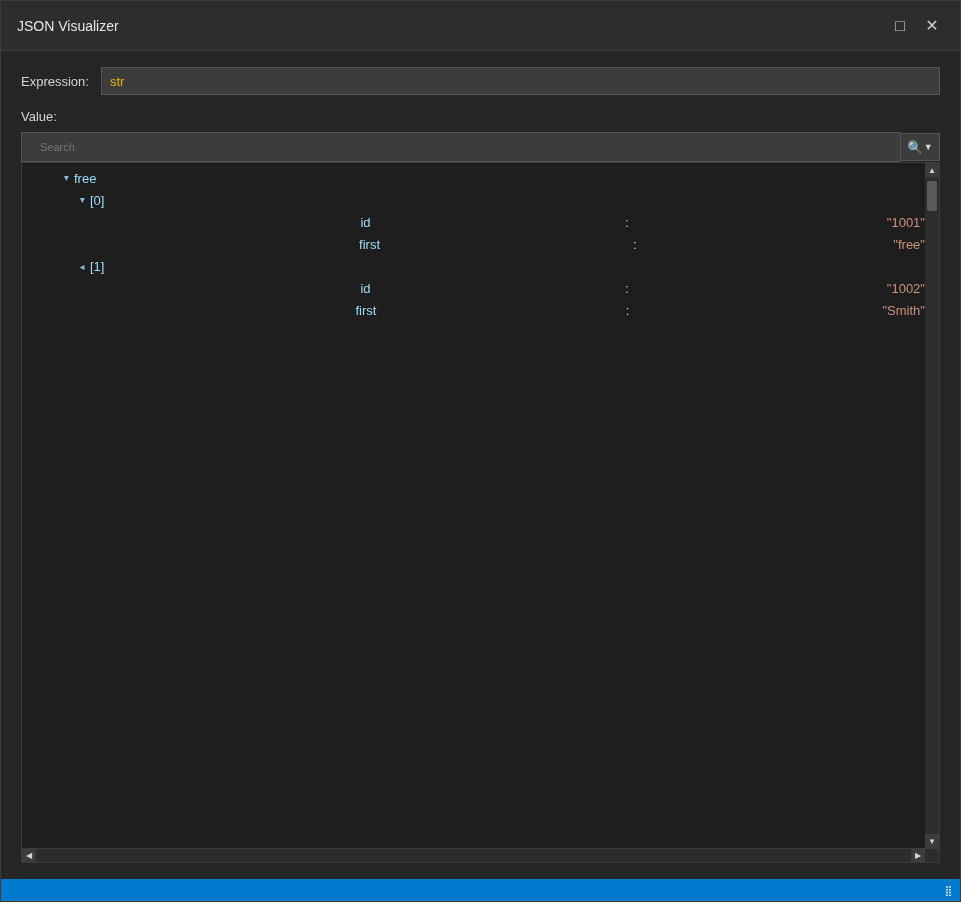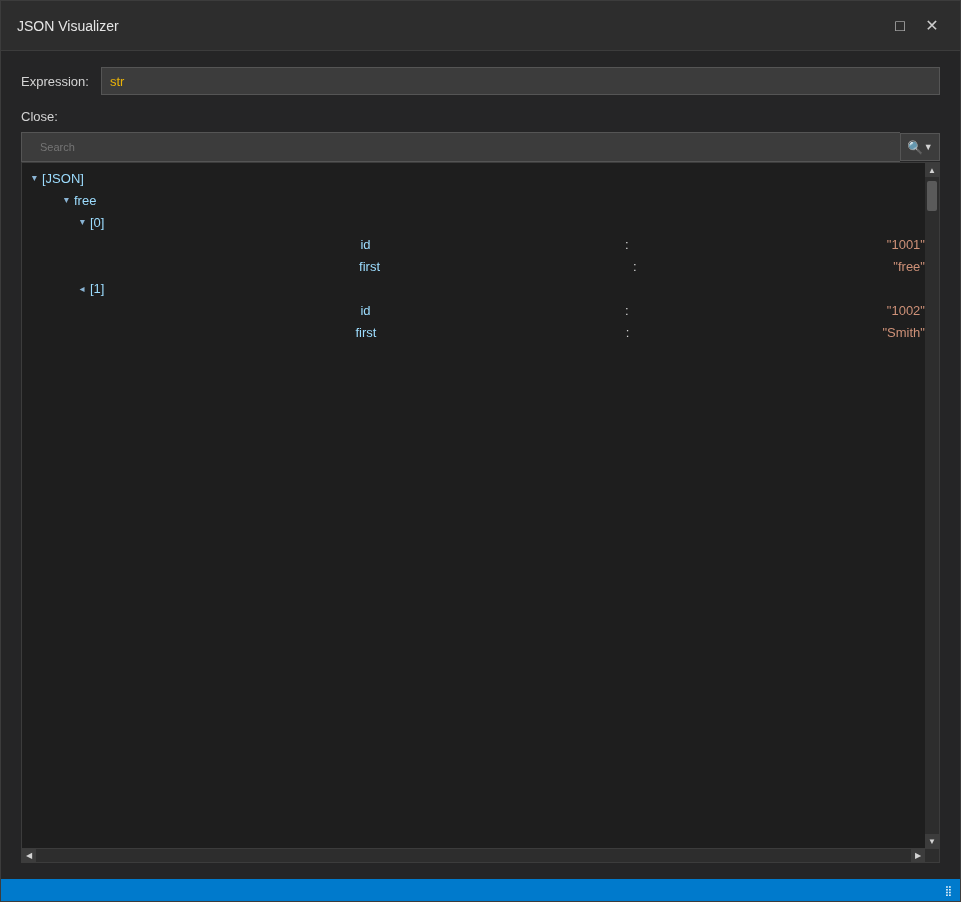--- a/index.html
+++ b/index.html
@@ -360,38 +360,34 @@
     </div>
   </div>
 
   <div class="content-area">
 
     <div class="expression-row">
       <span class="expression-label">Expression:</span>
       <input class="expression-input" type="text" value="str" style="">
     </div>
 
-    <div class="value-label">Close:</div>
+    <div class="value-label">Value:</div>
 
     <div class="search-row">
       <input class="search-input" type="text" placeholder="Search" style="">
       <button class="search-btn">
         <span>🔍</span>
         <span style="font-size:9px;">▼</span>
       </button>
     </div>
 
     <div class="tree-container">
       <div class="tree-main">
         <div class="tree-content">
 
-          <div class="tree-item indent-0">
-            <span class="tree-arrow down"></span>
-            <span class="tree-key">[JSON]</span>
-          </div>
 
 
           <div class="tree-item indent-2">
             <span class="tree-arrow down"></span>
             <span class="tree-key">free</span>
           </div>
 
           <div class="tree-item indent-3">
             <span class="tree-arrow down"></span>
             <span class="tree-key">[0]</span>

